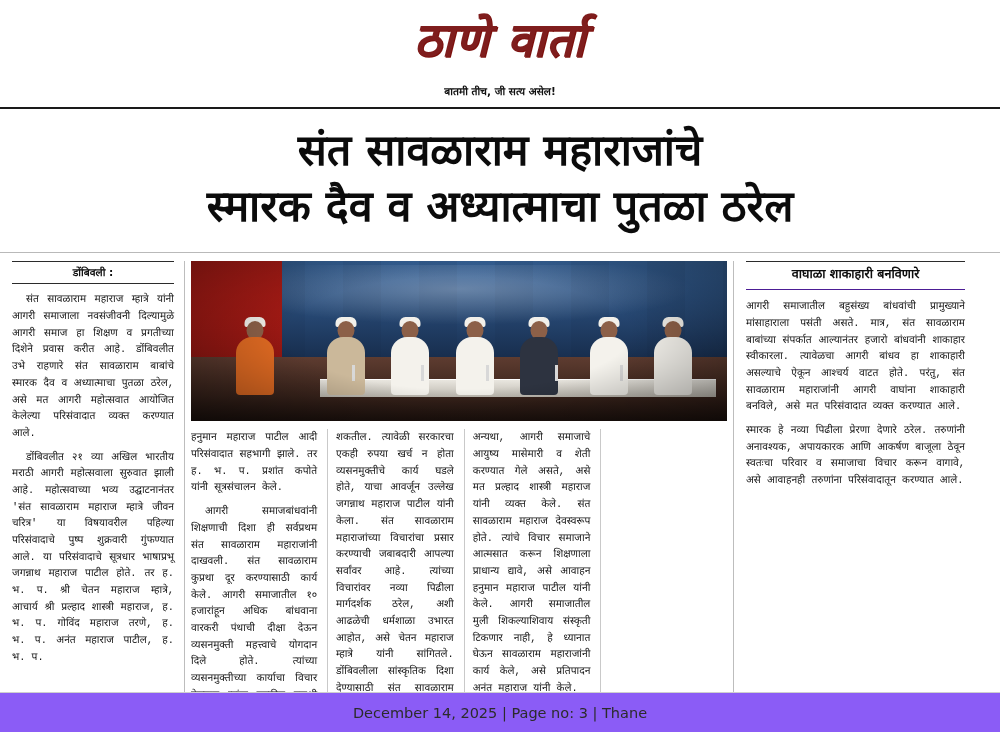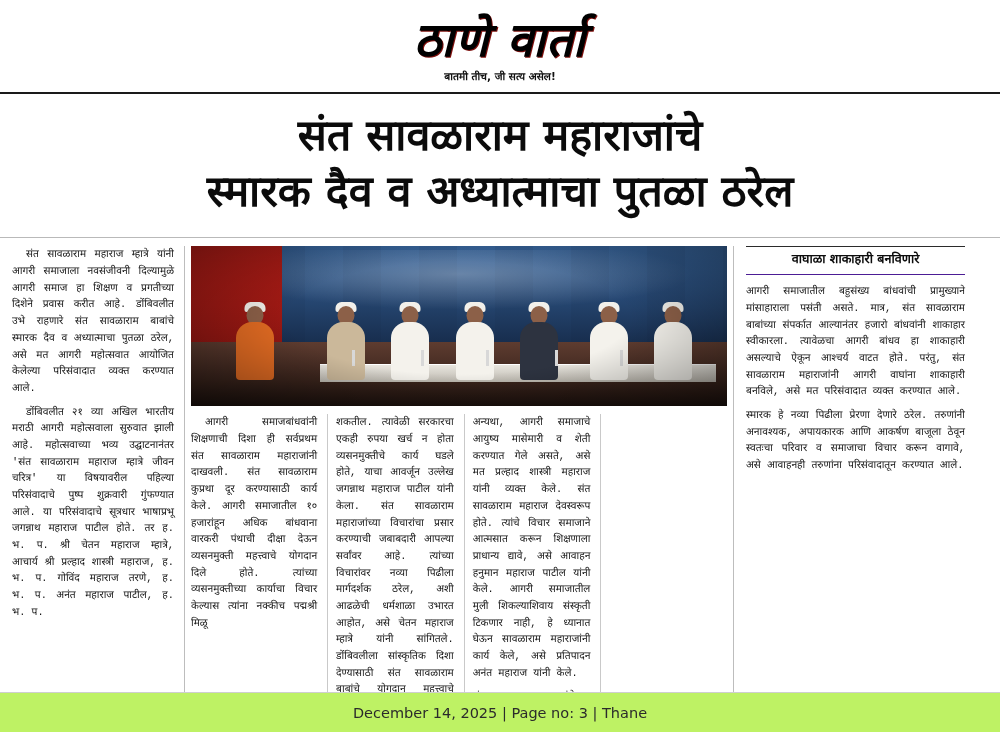--- a/index.html
+++ b/index.html
@@ -23,30 +23,30 @@
   .masthead {
     padding-top: 14px;
     text-align: center;
   }
   .masthead-title {
     font-family: "DejaVu Sans", sans-serif;
     font-size: 47px;
     font-weight: bold;
     font-style: italic;
     letter-spacing: 1px;
-    color: #000000;
+    color: #7f1d1d;
     line-height: 1.1;
     text-shadow: 1px 1px 0 #7d0f0c;
   }
   .masthead-tagline {
     font-family: "DejaVu Sans", sans-serif;
     font-size: 10.5px;
     font-weight: bold;
     color: #111;
-    margin-top: 3px;
+    margin-top: 18px;
   }
   .masthead-rule {
     width: 100%;
     height: 2px;
     background: #1a1a1a;
     margin-top: 9px;
   }
 
   
   .headline {
@@ -220,21 +220,21 @@
     position: absolute;
     left: 0; right: 0; bottom: 0;
     border-top: 1px solid #cfcfcf;
     height: 40px;
     display: flex;
     align-items: center;
     justify-content: center;
     font-family: "DejaVu Sans", sans-serif;
     font-size: 14.5px;
     color: #2b2b2b;
-    background: #bef264;
+    background: #8b5cf6;
   }
 </style>
 </head>
 <body>
 
 <div class="page">
 
   <div class="masthead">
     <div class="masthead-title">ठाणे वार्ता</div>
     <div class="masthead-tagline">बातमी तीच, जी सत्य असेल!</div>
@@ -243,20 +243,21 @@
 
   <div class="headline">
     <div class="headline-line">संत सावळाराम महाराजांचे</div>
     <div class="headline-line">स्मारक दैव व अध्यात्माचा पुतळा ठरेल</div>
   </div>
   <div class="headline-rule"></div>
 
   <div class="body-grid">
 
     <div class="col col-1">
+      <div class="dateline">डोंबिवली :</div>
       <p class="para">संत सावळाराम महाराज म्हात्रे यांनी आगरी समाजाला नवसंजीवनी दिल्यामुळे आगरी समाज हा शिक्षण व प्रगतीच्या दिशेने प्रवास करीत आहे. डोंबिवलीत उभे राहणारे संत सावळाराम बाबांचे स्मारक दैव व अध्यात्माचा पुतळा ठरेल, असे मत आगरी महोत्सवात आयोजित केलेल्या परिसंवादात व्यक्त करण्यात आले.</p>
       <p class="para">डोंबिवलीत २१ व्या अखिल भारतीय मराठी आगरी महोत्सवाला सुरुवात झाली आहे. महोत्सवाच्या भव्य उद्घाटनानंतर 'संत सावळाराम महाराज म्हात्रे जीवन चरित्र' या विषयावरील पहिल्या परिसंवादाचे पुष्प शुक्रवारी गुंफण्यात आले. या परिसंवादाचे सूत्रधार भाषाप्रभू जगन्नाथ महाराज पाटील होते. तर ह. भ. प. श्री चेतन महाराज म्हात्रे, आचार्य श्री प्रल्हाद शास्त्री महाराज, ह. भ. प. गोविंद महाराज तरणे, ह. भ. प. अनंत महाराज पाटील, ह. भ. प.</p>
     </div>
 
     <div class="vrule"></div>
 
     <div class="col col-photo">
 
       <div class="photo">
         <div class="backdrop"></div>
@@ -305,20 +306,21 @@
         <div class="mic" style="left:43%;"></div>
         <div class="mic" style="left:55%;"></div>
         <div class="mic" style="left:68%;"></div>
         <div class="mic" style="left:80%;"></div>
 
         <div class="photo-vignette"></div>
       </div>
 
       <div class="photo-cols">
         <div class="pc">
+          <p class="para no-indent">हनुमान महाराज पाटील आदी परिसंवादात सहभागी झाले. तर ह. भ. प. प्रशांत कपोते यांनी सूत्रसंचालन केले.</p>
           <p class="para">आगरी समाजबांधवांनी शिक्षणाची दिशा ही सर्वप्रथम संत सावळाराम महाराजांनी दाखवली. संत सावळाराम कुप्रथा दूर करण्यासाठी कार्य केले. आगरी समाजातील १० हजारांहून अधिक बांधवाना वारकरी पंथाची दीक्षा देऊन व्यसनमुक्ती महत्त्वाचे योगदान दिले होते. त्यांच्या व्यसनमुक्तीच्या कार्याचा विचार केल्यास त्यांना नक्कीच पद्मश्री मिळू</p>
         </div>
         <div class="pc">
           <p class="para no-indent">शकतील. त्यावेळी सरकारचा एकही रुपया खर्च न होता व्यसनमुक्तीचे कार्य घडले होते, याचा आवर्जून उल्लेख जगन्नाथ महाराज पाटील यांनी केला. संत सावळाराम महाराजांच्या विचारांचा प्रसार करण्याची जबाबदारी आपल्या सर्वांवर आहे. त्यांच्या विचारांवर नव्या पिढीला मार्गदर्शक ठरेल, अशी आढळेची धर्मशाळा उभारत आहोत, असे चेतन महाराज म्हात्रे यांनी सांगितले. डोंबिवलीला सांस्कृतिक दिशा देण्यासाठी संत सावळाराम बाबांचे योगदान महत्त्वाचे होते. त्यांनी शिक्षणाला प्राधान्य दिले.</p>
         </div>
         <div class="pc">
           <p class="para no-indent">अन्यथा, आगरी समाजाचे आयुष्य मासेमारी व शेती करण्यात गेले असते, असे मत प्रल्हाद शास्त्री महाराज यांनी व्यक्त केले. संत सावळाराम महाराज देवस्वरूप होते. त्यांचे विचार समाजाने आत्मसात करून शिक्षणाला प्राधान्य द्यावे, असे आवाहन हनुमान महाराज पाटील यांनी केले. आगरी समाजातील मुली शिकल्याशिवाय संस्कृती टिकणार नाही, हे ध्यानात घेऊन सावळाराम महाराजांनी कार्य केले, असे प्रतिपादन अनंत महाराज यांनी केले.</p>
           <p class="para no-indent">संत सावळाराम महाराजांचे</p>
         </div>
         <div class="pc"></div>

